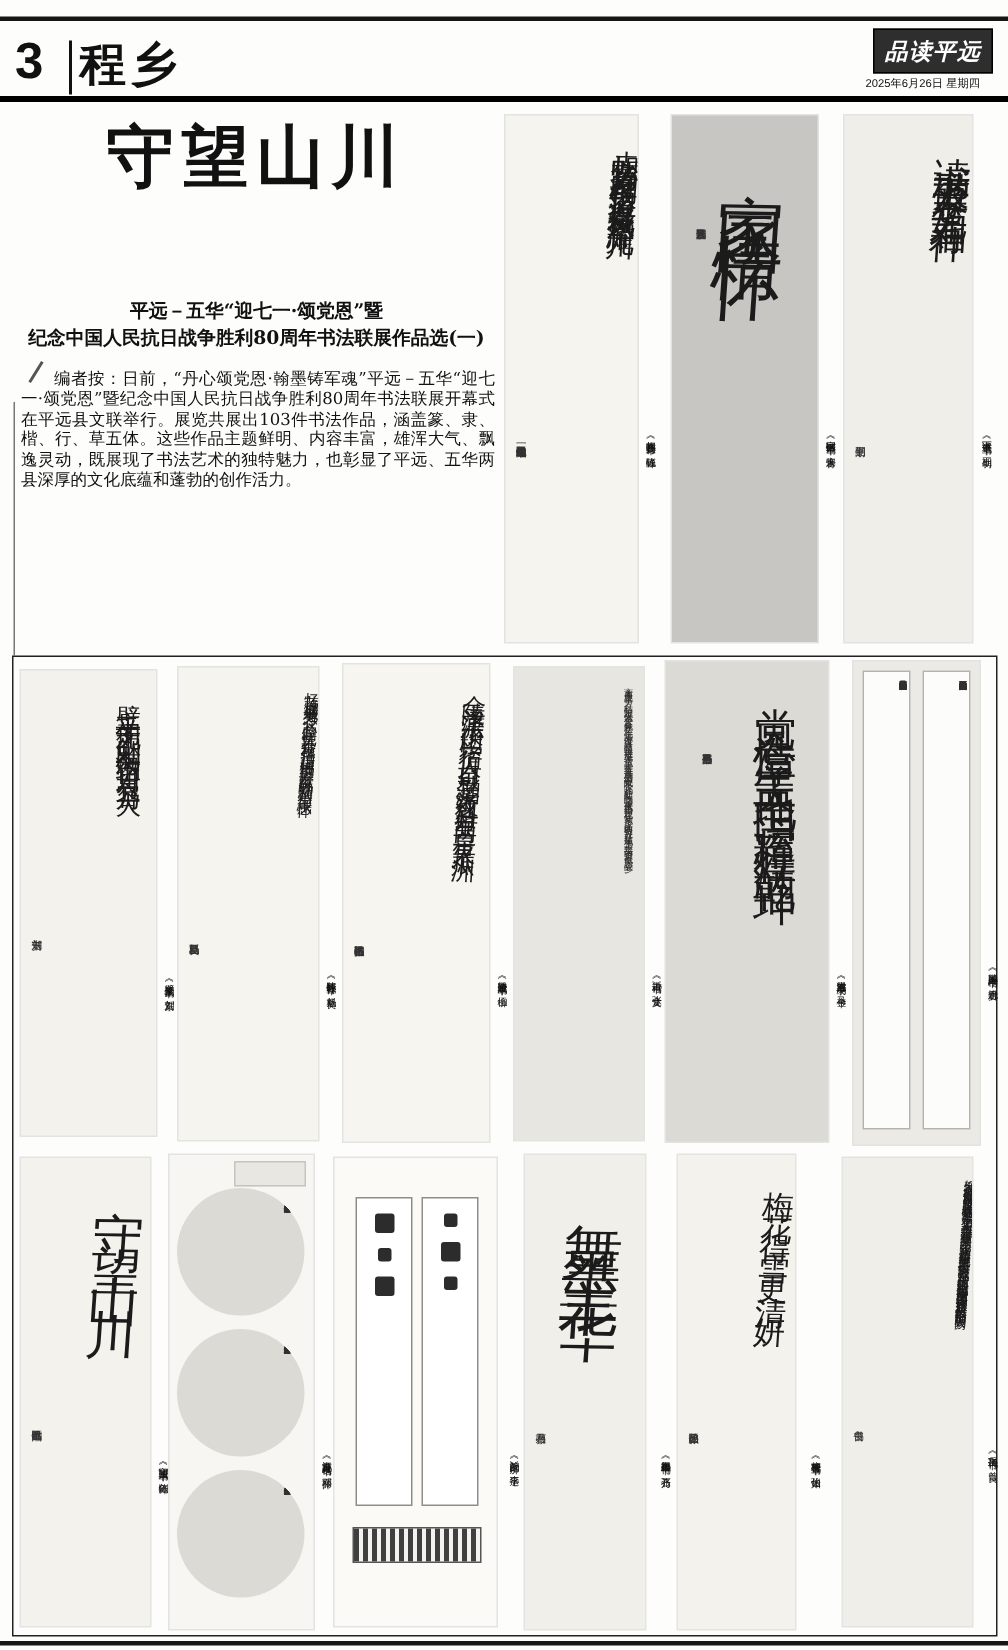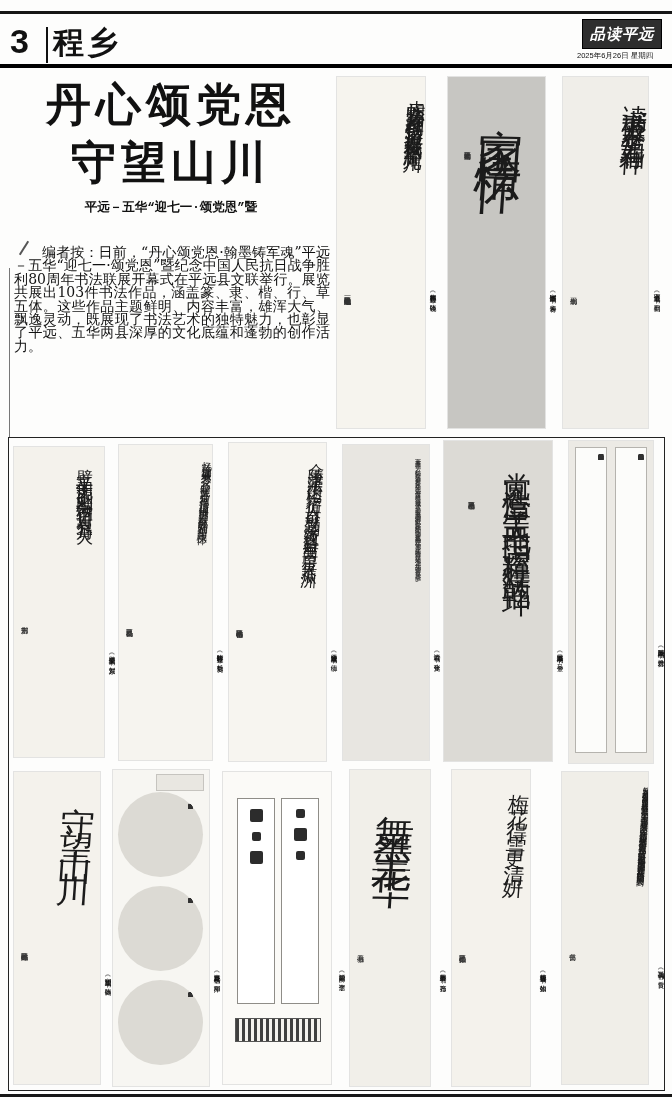--- a/index.html
+++ b/index.html
@@ -16,22 +16,22 @@
   .logo{position:absolute;left:582px;top:19px;width:78px;height:28px;background:#2e2e2e;
         color:#fff;font-size:15px;font-weight:900;font-style:italic;text-align:center;
         line-height:28px;letter-spacing:1px;border:1px solid #000;}
   .dateline{position:absolute;left:577px;top:51px;font-size:7.5px;
             font-family:"Liberation Sans",sans-serif;color:#111;}
   .headrule{position:absolute;left:0;top:64px;width:672px;height:4px;background:#000;}
   
   .headline{position:absolute;left:10px;top:76px;width:322px;text-align:center;
             font-weight:900;font-size:45px;line-height:58px;letter-spacing:5px;}
   .subtitle{position:absolute;left:10px;width:322px;text-align:center;font-weight:700;font-size:12.5px;}
-  .sub1{top:199px;font-family:Liberation Mono, monospace;} .sub2{top:217px;}
-  .note{position:absolute;left:14px;top:246px;width:316px;font-size:14px;line-height:13.4px;
+  .sub1{top:199px;} .sub2{top:217px;}
+  .note{position:absolute;left:14px;top:246px;width:316px;font-size:11px;line-height:13.4px;
         text-align:justify;}
   .note p{margin:0;text-indent:2em;}
   .note-slash{position:absolute;left:16px;top:247px;width:16px;height:2px;background:#555;
               transform:rotate(-58deg);}
   .note-left{position:absolute;left:9px;top:268px;width:1px;height:169px;background:#777;}
   
   .art{position:absolute;overflow:hidden;box-shadow:0 0 0 1px rgba(0,0,0,.10);}
   .vtext{writing-mode:vertical-rl;text-orientation:mixed;}
   .body{position:absolute;top:8px;right:6px;bottom:8px;color:#1b1b1b;}
   .sig{position:absolute;left:5px;bottom:26px;font-size:7px;line-height:9px;color:#333;
@@ -79,24 +79,24 @@
 
   <div class="topbar"></div>
   <div class="pagenum">3</div>
   <div class="pagediv"></div>
   <div class="section">程乡</div>
   <div class="logo">品读平远</div>
   <div class="dateline">2025年6月26日 星期四</div>
   <div class="headrule"></div>
 
   <div class="headline">
-    <div>丹心颂党恩</div>
     <div>守望山川</div>
   </div>
   <div class="subtitle sub1">平远－五华“迎七一·颂党恩”暨</div>
+  <div class="subtitle sub2">纪念中国人民抗日战争胜利80周年书法联展作品选(一)</div>
   <div class="note-slash"></div>
   <div class="note-left"></div>
   <div class="note">
     <p>编者按：日前，“丹心颂党恩·翰墨铸军魂”平远－五华“迎七一·颂党恩”暨纪念中国人民抗日战争胜利80周年书法联展开幕式在平远县文联举行。展览共展出103件书法作品，涵盖篆、隶、楷、行、草五体。这些作品主题鲜明、内容丰富，雄浑大气、飘逸灵动，既展现了书法艺术的独特魅力，也彰显了平远、五华两县深厚的文化底蕴和蓬勃的创作活力。</p>
   </div>
 
   <div class="art a1 paper" style="left:337px;top:77px;width:88px;height:351px;background:#f6f4ee;">
     <div class="body vtext cursive">赤帜高扬岁月稠铁肩担道谱春秋风华耀九州</div>
     <div class="sig">迎七一颂党恩乙巳年夏陈锐锋书</div>
   </div>

